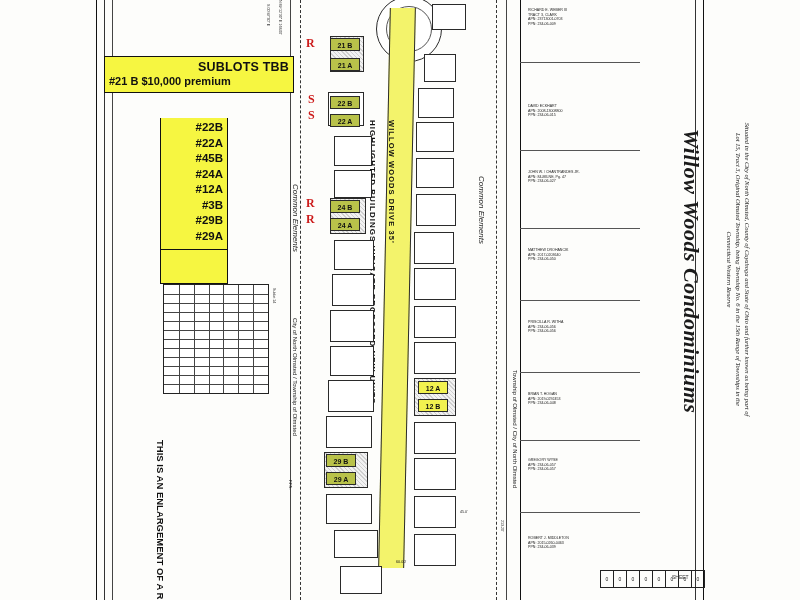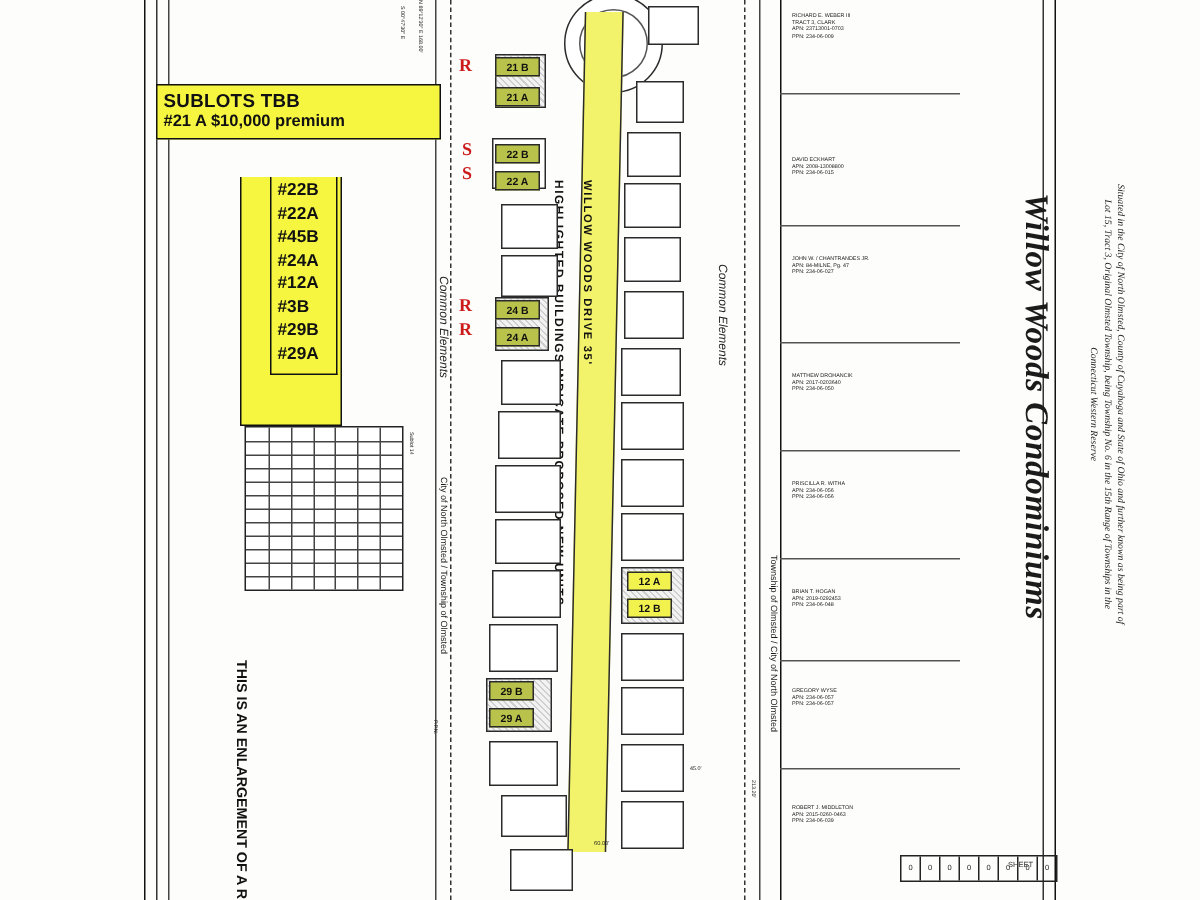--- a/index.html
+++ b/index.html
@@ -202,45 +202,45 @@
     position: absolute;
     left: 104px;
     top: 56px;
     width: 190px;
     background: #f6f641;
     border: 1.2px solid #111;
     padding: 3px 4px 4px 4px;
     box-sizing: border-box;
   }
   .callout .c-title {
-    text-align: left;
+    text-align: right;
     font-weight: bold;
     font-size: 12.5px;
     color: #111;
     letter-spacing: 0.2px;
   }
   .callout .c-line {
     font-weight: bold;
     font-size: 11px;
     color: #111;
     text-align: left;
     line-height: 14px;
   }
   .callout-list {
     position: absolute;
     left: 160px;
     top: 118px;
-    width: 45px;
+    width: 68px;
     background: #f6f641;
     border-left: 1.2px solid #111;
     border-right: 1.2px solid #111;
     border-bottom: 1.2px solid #111;
     padding: 2px 4px 5px 4px;
     box-sizing: border-box;
-    margin-left: 20px;
+    text-align: right;
   }
   .callout-list div {
     font-weight: bold;
     font-size: 11.5px;
     line-height: 15.5px;
     color: #111;
   }
   .callout-stem {
     position: absolute;
     left: 160px;
@@ -523,21 +523,21 @@
         <div>0</div>
       </div>
     <div class="tiny" style="left:672px; top:574px; font-size:5px;">SHEET</div>
 
   </div>
 
   <div class="callout-stem"></div>
 
   <div class="callout">
     <div class="c-title">SUBLOTS TBB</div>
-    <div class="c-line">#21 A $10,000 premium</div>
+    <div class="c-line">#21 B $10,000 premium</div>
   </div>
 
   <div class="callout-list">
     <div>#22B</div>
     <div>#22A</div>
     <div>#45B</div>
     <div>#24A</div>
     <div>#12A</div>
     <div>#3B</div>
     <div>#29B</div>

